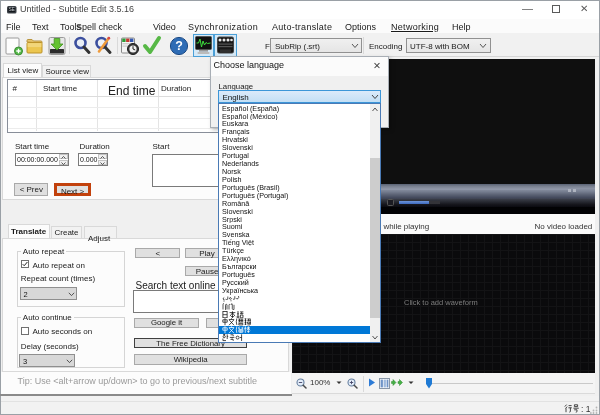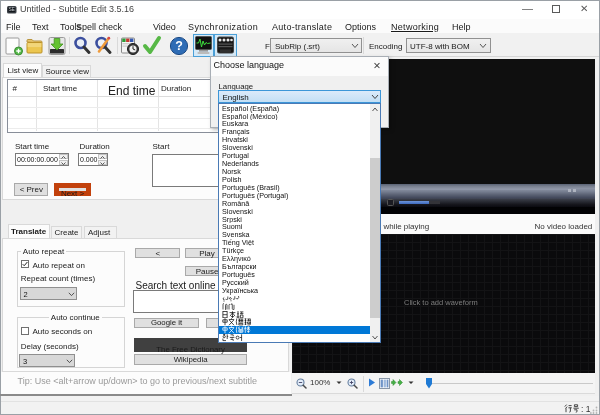--- a/index.html
+++ b/index.html
@@ -165,63 +165,63 @@
 <div class="abs" style="left:97.5px;top:160.3px;width:9px;height:5.2px;background:#f0f0f0;border:1px solid #c3c3c3;"></div>
 <svg class="abs" style="left:99.5px;top:155.8px;" width="5" height="3" viewBox="0 0 5 3">
     <path d="M0.5 2.5 L2.5 0.5 L4.5 2.5" stroke="#333" stroke-width="0.8" fill="none"></path>
   </svg>
 <svg class="abs" style="left:99.5px;top:161.8px;" width="5" height="3" viewBox="0 0 5 3">
     <path d="M0.5 0.5 L2.5 2.5 L4.5 0.5" stroke="#333" stroke-width="0.8" fill="none"></path>
   </svg>
 <div class="abs" style="left:152.3px;top:154.4px;width:133px;height:33px;background:#fff;border:1px solid #7a7a7a;"></div>
 
 <div class="abs" style="left:14.3px;top:183px;width:34px;height:13.3px;background:#e0e0e0;border:1px solid #a9a9a9;font-size:8px;color:#1a1a1a;text-align:center;line-height:11.5px;">&lt; Prev</div>
-<div class="abs" style="left:53.8px;top:183px;width:37.5px;height:13.3px;background:#e0e0e0;border:5px solid #c2410c;font-size:8px;color:#1a1a1a;text-align:center;line-height:11.5px;">Next &gt;</div>
+<div class="abs" style="left:53.8px;top:183px;width:37.5px;height:13.3px;background:#e0e0e0;border:3px solid #c2410c;font-size:8px;color:#1a1a1a;text-align:center;line-height:11.5px;">Next &gt;</div>
 
 <div class="abs" style="left:2px;top:237.5px;width:286.5px;height:134px;background:#fcfcfc;border:1px solid #d9d9d9;"></div>
 <div class="abs" style="left:7.5px;top:224px;width:42px;height:14px;background:#fcfcfc;border:1px solid #d9d9d9;border-bottom:none;"></div>
 <div class="abs txt" style="left:11px;top:227px;font-size:8px;font-weight:bold;color:#1a1a1a;">Translate</div>
 <div class="abs" style="left:50.5px;top:226px;width:31px;height:12px;background:#f2f2f2;border:1px solid #d9d9d9;border-bottom:none;"></div>
 <div class="abs txt" style="left:54.5px;top:228px;font-size:8px;color:#1a1a1a;">Create</div>
 <div class="abs" style="left:83.5px;top:226px;width:33px;height:12px;background:#f2f2f2;border:1px solid #d9d9d9;border-bottom:none;"></div>
-<div class="abs txt" style="left:88px;top:228px;font-size:8px;color:#1a1a1a;">Adjust</div>
+<div class="abs txt" style="left:88px;top:234px;font-size:8px;color:#1a1a1a;">Adjust</div>
 
 <div class="abs" style="left:17px;top:250.5px;width:107.5px;height:56px;border:1px solid #d5d5d5;"></div>
 <div class="abs txt" style="left:20.8px;top:246.5px;font-size:8px;color:#1a1a1a;background:#fcfcfc;padding:0 2px;">Auto repeat</div>
 <div class="abs" style="left:20.8px;top:260.3px;width:8px;height:8px;background:#fff;border:1px solid #707070;"></div>
 <svg class="abs" style="left:21.8px;top:261.3px;" width="6" height="6" viewBox="0 0 6 6">
     <path d="M0.7 3.2 L2.2 4.7 L5.4 1" stroke="#222" stroke-width="1" fill="none"></path>
   </svg>
 <div class="abs txt" style="left:32.5px;top:260.5px;font-size:8px;color:#1a1a1a;">Auto repeat on</div>
 <div class="abs txt" style="left:20.8px;top:274px;font-size:8px;color:#1a1a1a;">Repeat count (times)</div>
 <div class="abs" style="left:19.7px;top:287.2px;width:57.3px;height:12.5px;background:#d8d8d8;border:1px solid #8f8f8f;"></div>
 <div class="abs txt" style="left:23.5px;top:289.8px;font-size:7.5px;color:#111;">2</div>
 <svg class="abs" style="left:67.5px;top:291.5px;" width="7" height="5" viewBox="0 0 7 5">
     <path d="M0.8 0.8 L3.5 3.6 L6.2 0.8" stroke="#444" stroke-width="0.9" fill="none"></path>
   </svg>
 
 <div class="abs" style="left:17px;top:317px;width:107.5px;height:51px;border:1px solid #d5d5d5;"></div>
-<div class="abs txt" style="left:20.8px;top:313px;font-size:8px;color:#1a1a1a;background:#fcfcfc;padding:0 2px;margin-left:28px;">Auto continue</div>
+<div class="abs txt" style="left:20.8px;top:313px;font-size:8px;color:#1a1a1a;background:#fcfcfc;padding:0 2px;">Auto continue</div>
 <div class="abs" style="left:20.8px;top:326.5px;width:8px;height:8px;background:#fff;border:1px solid #707070;"></div>
 <div class="abs txt" style="left:32.5px;top:326.5px;font-size:8px;color:#1a1a1a;">Auto seconds on</div>
 <div class="abs txt" style="left:20.8px;top:341.5px;font-size:8px;color:#1a1a1a;">Delay (seconds)</div>
 <div class="abs" style="left:19px;top:354px;width:56px;height:12.5px;background:#d8d8d8;border:1px solid #8f8f8f;"></div>
 <div class="abs txt" style="left:23px;top:356.6px;font-size:7.5px;color:#111;">3</div>
 <svg class="abs" style="left:65.5px;top:358.5px;" width="7" height="5" viewBox="0 0 7 5">
     <path d="M0.8 0.8 L3.5 3.6 L6.2 0.8" stroke="#444" stroke-width="0.9" fill="none"></path>
   </svg>
 
 <div class="abs" style="left:135.4px;top:247.8px;width:45px;height:10.6px;background:#e0e0e0;border:1px solid #a9a9a9;font-size:8px;color:#1a1a1a;text-align:center;line-height:9px;">&lt;</div>
 <div class="abs" style="left:184.5px;top:247.8px;width:45px;height:10.6px;background:#e0e0e0;border:1px solid #a9a9a9;font-size:8px;color:#1a1a1a;text-align:center;line-height:9px;">Play</div>
 <div class="abs" style="left:184.5px;top:265.5px;width:45px;height:10.6px;background:#e0e0e0;border:1px solid #a9a9a9;font-size:8px;color:#1a1a1a;text-align:center;line-height:9px;">Pause</div>
 <div class="abs txt" style="left:135.5px;top:279.8px;font-size:10px;color:#1a1a1a;">Search text online</div>
 <div class="abs" style="left:133.3px;top:289.7px;width:114px;height:23.3px;background:#fff;border:1px solid #7a7a7a;"></div>
 <div class="abs" style="left:133.7px;top:318.2px;width:65.7px;height:10px;background:#e0e0e0;border:1px solid #a9a9a9;font-size:7.8px;color:#1a1a1a;text-align:center;line-height:8.5px;">Google it</div>
 <div class="abs" style="left:205.5px;top:318.2px;width:80px;height:10px;background:#e0e0e0;border:1px solid #a9a9a9;"></div>
-<div class="abs" style="left:133.7px;top:337.7px;width:113.8px;height:10.8px;background:#e0e0e0;border:7px solid #404040;font-size:7.8px;color:#1a1a1a;text-align:center;line-height:9.5px;">The Free Dictionary</div>
+<div class="abs" style="left:133.7px;top:337.7px;width:113.8px;height:10.8px;background:#e0e0e0;border:1px solid #404040;font-size:7.8px;color:#1a1a1a;text-align:center;line-height:9.5px;">The Free Dictionary</div>
 <div class="abs" style="left:133.7px;top:353.5px;width:113.8px;height:11px;background:#e0e0e0;border:1px solid #a9a9a9;font-size:7.8px;color:#1a1a1a;text-align:center;line-height:10px;">Wikipedia</div>
 
 <div class="abs" style="left:1px;top:371.5px;width:290px;height:22.5px;background:#fcfcfc;"></div>
 <div class="abs txt" style="left:17.5px;top:375.5px;font-size:9px;color:#9a9a9a;">Tip: Use &lt;alt+arrow up/down&gt; to go to previous/next subtitle</div>
 <div class="abs" style="left:0px;top:394px;width:292px;height:2px;background:#8a8a8a;"></div>
 
 <div class="abs" style="left:292px;top:59px;width:303px;height:125px;background:#0f0f0f;"></div>
 
 <div class="abs" style="left:292px;top:183.5px;width:303px;height:15.5px;background:linear-gradient(#596274 0%,#79808f 15%,#8b92a3 30%,#7a8294 48%,#5d6476 70%,#454b5e 90%,#3e4350 100%);"></div>
 <div class="abs" style="left:292px;top:188.5px;width:276px;height:1px;background:#8f96a7;"></div>

